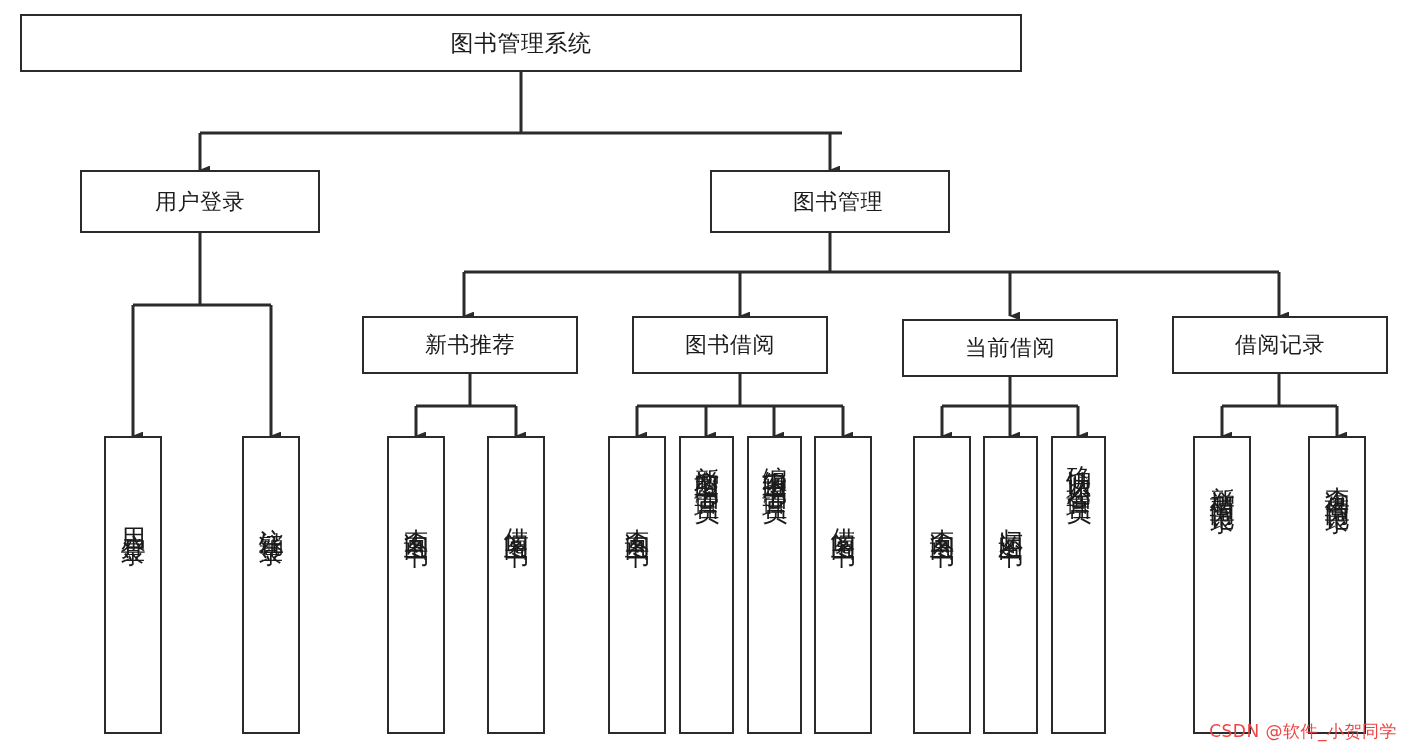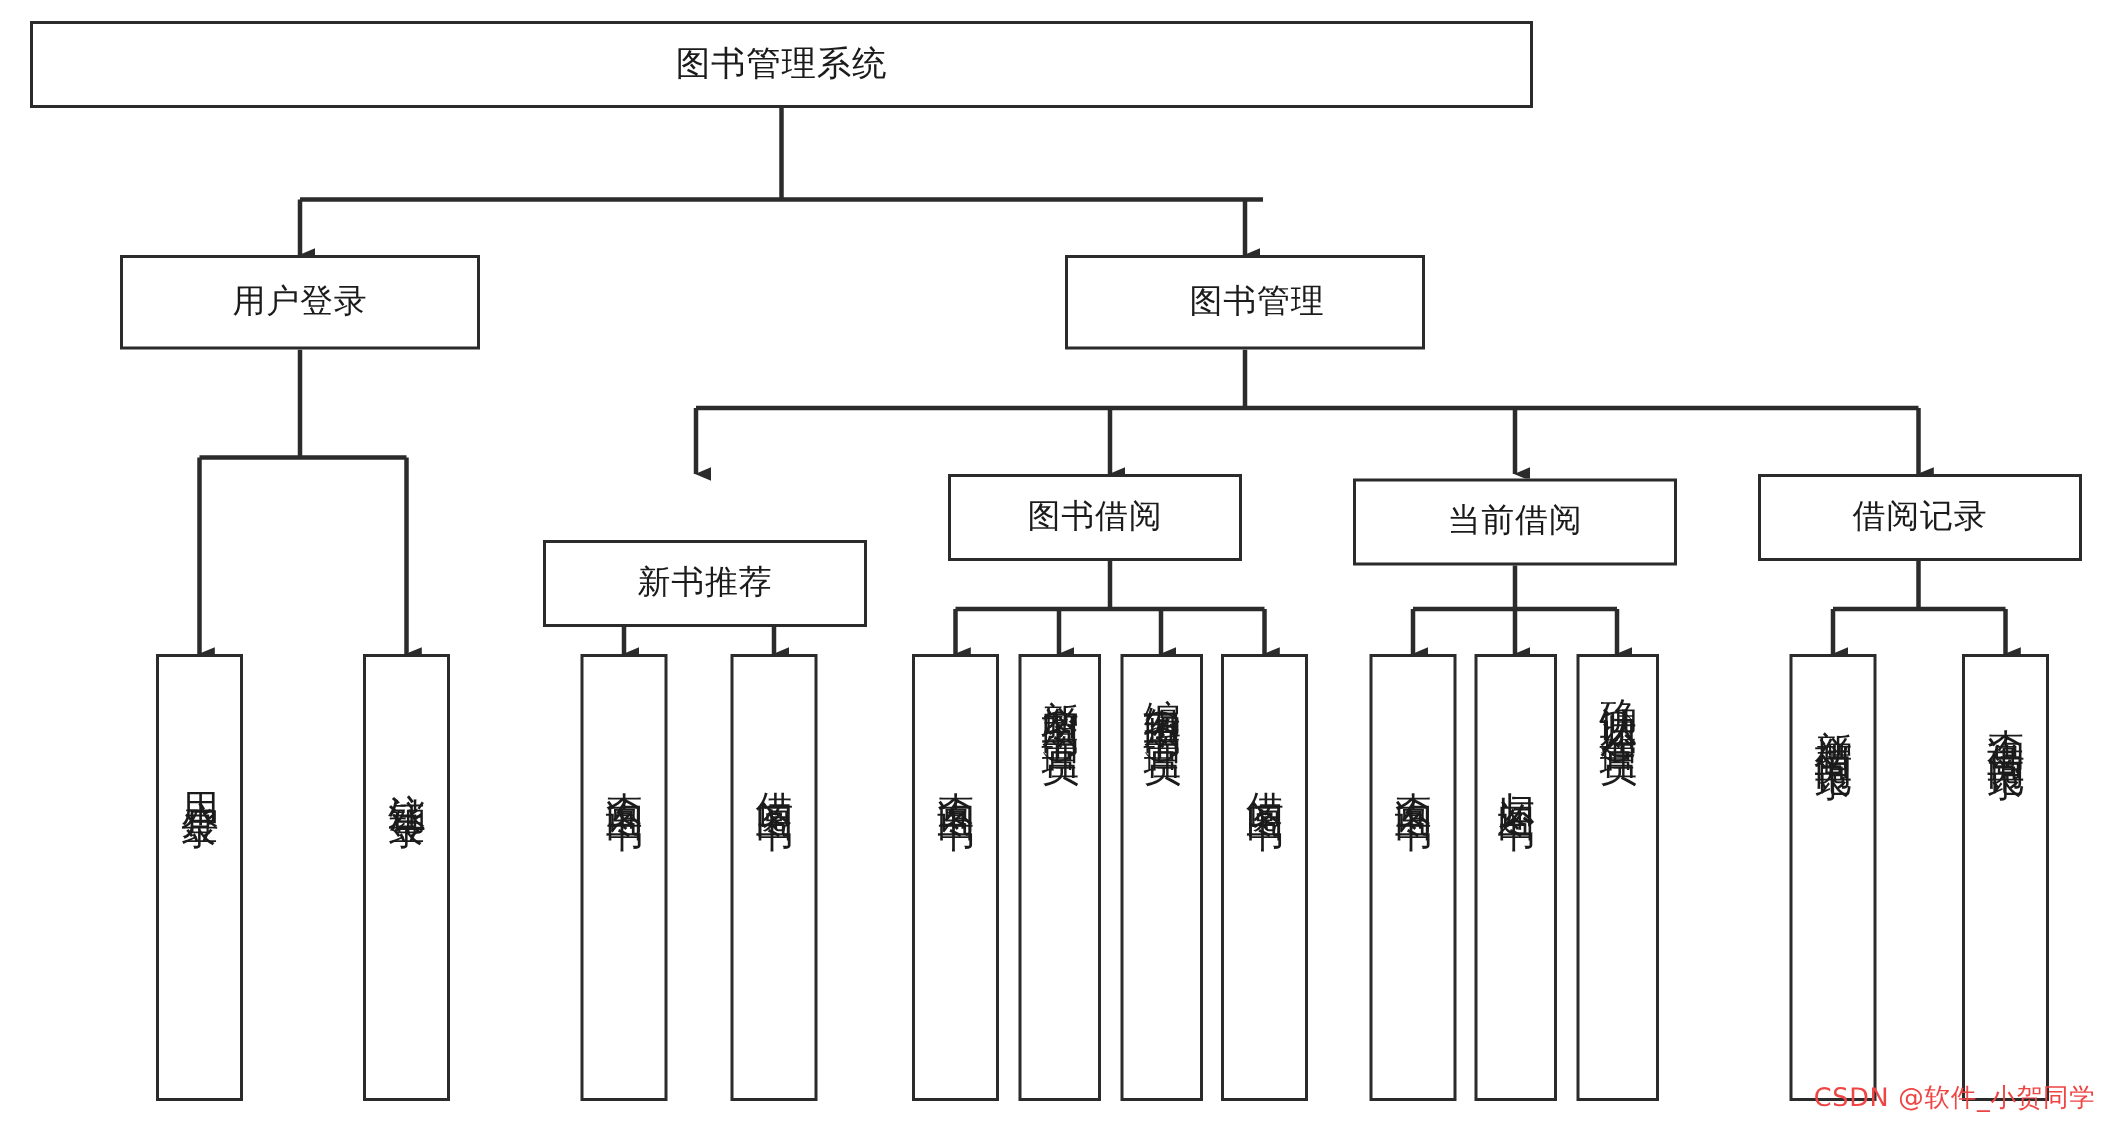--- a/index.html
+++ b/index.html
@@ -131,21 +131,21 @@
   </div>
 
   <div class="node h" style="left:80px;top:170px;width:240px;height:63px;">
     <span class="label">用户登录</span>
   </div>
 
   <div class="node h" style="left:710px;top:170px;width:240px;height:63px;padding-left:16px;">
     <span class="label">图书管理</span>
   </div>
 
-  <div class="node h" style="left:362px;top:316px;width:216px;height:58px;margin-top:44px;">
+  <div class="node h" style="left:362px;top:316px;width:216px;height:58px;">
     <span class="label">新书推荐</span>
   </div>
 
   <div class="node h" style="left:632px;top:316px;width:196px;height:58px;">
     <span class="label">图书借阅</span>
   </div>
 
   <div class="node h" style="left:902px;top:319px;width:216px;height:58px;">
     <span class="label">当前借阅</span>
   </div>

